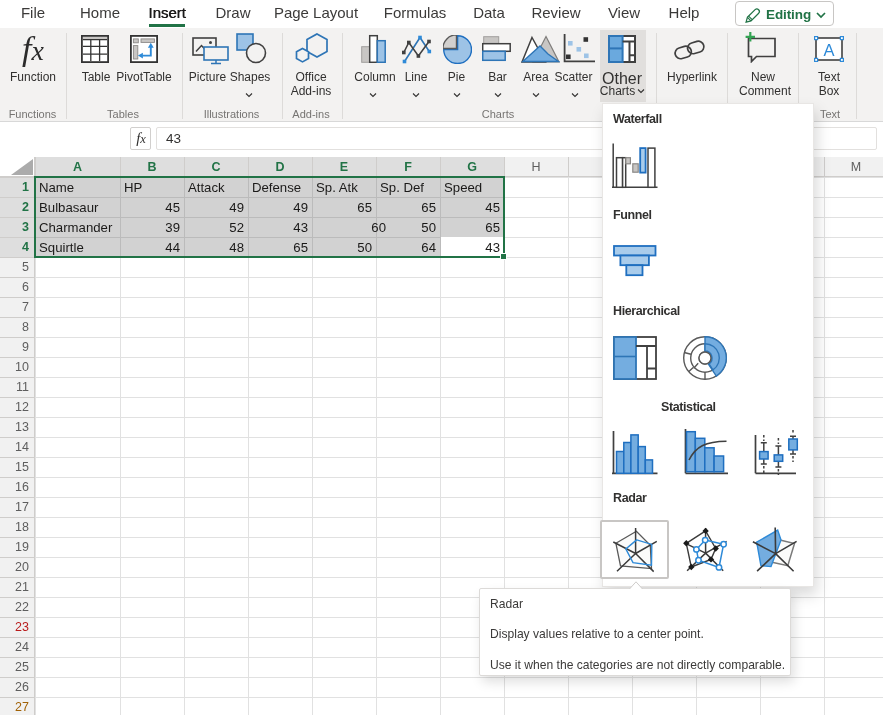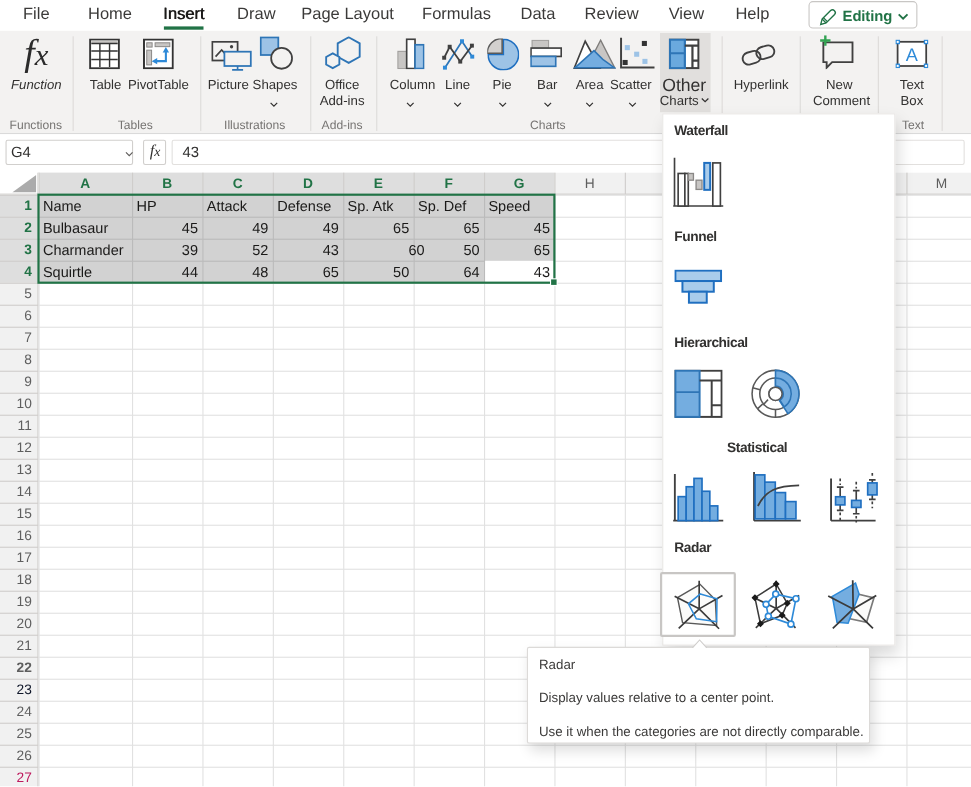--- a/index.html
+++ b/index.html
@@ -38,21 +38,21 @@
 <div class="abs" style="left:66px;top:5px;width:1px;height:86px;background:#dddbd9;"></div>
 <div class="abs" style="left:181.5px;top:5px;width:1px;height:86px;background:#dddbd9;"></div>
 <div class="abs" style="left:281.5px;top:5px;width:1px;height:86px;background:#dddbd9;"></div>
 <div class="abs" style="left:341.5px;top:5px;width:1px;height:86px;background:#dddbd9;"></div>
 <div class="abs" style="left:656px;top:5px;width:1px;height:86px;background:#dddbd9;"></div>
 <div class="abs" style="left:726.5px;top:5px;width:1px;height:86px;background:#dddbd9;"></div>
 <div class="abs" style="left:798px;top:5px;width:1px;height:86px;background:#dddbd9;"></div>
 <div class="abs" style="left:856px;top:5px;width:1px;height:86px;background:#dddbd9;"></div>
 <div class="abs" style="left:600px;top:2px;width:46px;height:72px;background:#e1dfdd;"></div>
 <span class="abs ctr" style="left:33px;top:2px;font-family:'Liberation Serif',serif;font-style:italic;font-size:34px;color:#2b2b2b;">f<span style="font-size:28px;">x</span></span>
-<span class="abs ctr" style="left:33px;top:42px;font-size:12px;color:#323130;font-style:italic;">Function</span>
+<span class="abs ctr" style="left:33px;top:42px;font-size:12px;color:#323130;">Function</span>
 <span class="abs ctr" style="left:32.5px;top:80px;font-size:11px;color:#767472;">Functions</span>
 <svg class="abs" style="left:81px;top:7px;" width="28" height="28" viewBox="0 0 28 28">
 <rect x="0.9" y="0.9" width="26.2" height="26.2" fill="#fff" stroke="#333" stroke-width="1.8"></rect>
 <rect x="2" y="2" width="24" height="2.5" fill="#c8c6c4"></rect>
 <path d="M2 4.6 H26 M2 11.4 H26 M2 19.1 H26 M9.8 4.6 V26 M18.6 4.6 V26" stroke="#333" stroke-width="1.3" fill="none"></path>
 </svg>
 <span class="abs ctr" style="left:96px;top:42px;font-size:12px;color:#323130;">Table</span>
 <span class="abs ctr" style="left:123px;top:80px;font-size:11px;color:#767472;">Tables</span>
 <svg class="abs" style="left:130px;top:7px;" width="28" height="28" viewBox="0 0 28 28">
 <rect x="0.9" y="0.9" width="26.2" height="26.2" fill="#fff" stroke="#333" stroke-width="1.8"></rect>
@@ -183,26 +183,20 @@
 <rect x="26.4" y="0.6" width="3" height="3"></rect>
 <rect x="0.6" y="22.4" width="3" height="3"></rect>
 <rect x="26.4" y="22.4" width="3" height="3"></rect>
 </g>
 </svg>
 <span class="abs ctr" style="left:829px;top:42px;font-size:12px;color:#323130;">Text</span>
 <span class="abs ctr" style="left:829px;top:55.5px;font-size:12px;color:#323130;">Box</span>
 <span class="abs ctr" style="left:830px;top:80px;font-size:11px;color:#767472;">Text</span>
 </div>
 <div class="abs" style="left:0;top:122px;width:883px;height:35px;background:#fff;">
-<div class="abs" style="left:5px;top:5px;width:116px;height:23px;border:1px solid #d1cfcd;border-radius:2px;background:#fff;">
-<span class="abs" style="left:4px;top:3px;font-size:13.5px;color:#323130;">G4</span>
-<svg class="abs" style="left:107px;top:8.5px;" width="9" height="7" viewBox="0 0 9 7">
-          <path d="M1.5 1.5 L4.5 4.5 L7.5 1.5" fill="none" stroke="#605e5c" stroke-width="1.1"></path>
-        </svg>
-</div>
 <div class="abs" style="left:130px;top:5px;width:21px;height:23px;border:1px solid #d1cfcd;border-radius:2px;background:#fff;">
 <span class="abs ctr" style="left:10px;top:2px;font-family:'Liberation Serif',serif;font-style:italic;font-size:15px;color:#323130;">f<span style="font-size:12.5px;">x</span></span>
 </div>
 <div class="abs" style="left:156px;top:5px;width:721px;height:23px;border:1px solid #e2e0de;border-radius:2px;background:#fff;">
 <span class="abs" style="left:9px;top:3px;font-size:13.5px;color:#323130;">43</span>
 </div>
 </div>
 <div class="abs" style="left:0;top:157px;width:883px;height:558px;background:#fff;">
 <div class="abs" style="left:35px;top:0;width:848px;height:20px;background:#f1f1f1;border-bottom:1px solid #cfcdcb;"></div>
 <div class="abs" style="left:35px;top:0;width:469px;height:20px;background:#dedede;"></div>
@@ -269,31 +263,31 @@
 <span class="abs" style="left:0;top:343px;width:29px;text-align:right;font-size:12.5px;font-weight:normal;color:#5e5e5e;">17</span>
 <div class="abs" style="left:0;top:340px;width:35px;height:1px;background:#cfcdcb;"></div>
 <span class="abs" style="left:0;top:363px;width:29px;text-align:right;font-size:12.5px;font-weight:normal;color:#5e5e5e;">18</span>
 <div class="abs" style="left:0;top:360px;width:35px;height:1px;background:#cfcdcb;"></div>
 <span class="abs" style="left:0;top:383px;width:29px;text-align:right;font-size:12.5px;font-weight:normal;color:#5e5e5e;">19</span>
 <div class="abs" style="left:0;top:380px;width:35px;height:1px;background:#cfcdcb;"></div>
 <span class="abs" style="left:0;top:403px;width:29px;text-align:right;font-size:12.5px;font-weight:normal;color:#5e5e5e;">20</span>
 <div class="abs" style="left:0;top:400px;width:35px;height:1px;background:#cfcdcb;"></div>
 <span class="abs" style="left:0;top:423px;width:29px;text-align:right;font-size:12.5px;font-weight:normal;color:#5e5e5e;">21</span>
 <div class="abs" style="left:0;top:420px;width:35px;height:1px;background:#cfcdcb;"></div>
-<span class="abs" style="left:0;top:443px;width:29px;text-align:right;font-size:12.5px;font-weight:bold;color:#5e5e5e;">22</span>
+<span class="abs" style="left:0;top:443px;width:29px;text-align:right;font-size:12.5px;font-weight:normal;color:#5e5e5e;">22</span>
 <div class="abs" style="left:0;top:440px;width:35px;height:1px;background:#cfcdcb;"></div>
-<span class="abs" style="left:0;top:463px;width:29px;text-align:right;font-size:12.5px;font-weight:normal;color:#0f172a;">23</span>
+<span class="abs" style="left:0;top:463px;width:29px;text-align:right;font-size:12.5px;font-weight:normal;color:#b91c1c;">23</span>
 <div class="abs" style="left:0;top:460px;width:35px;height:1px;background:#cfcdcb;"></div>
 <span class="abs" style="left:0;top:483px;width:29px;text-align:right;font-size:12.5px;font-weight:normal;color:#5e5e5e;">24</span>
 <div class="abs" style="left:0;top:480px;width:35px;height:1px;background:#cfcdcb;"></div>
 <span class="abs" style="left:0;top:503px;width:29px;text-align:right;font-size:12.5px;font-weight:normal;color:#5e5e5e;">25</span>
 <div class="abs" style="left:0;top:500px;width:35px;height:1px;background:#cfcdcb;"></div>
 <span class="abs" style="left:0;top:523px;width:29px;text-align:right;font-size:12.5px;font-weight:normal;color:#5e5e5e;">26</span>
 <div class="abs" style="left:0;top:520px;width:35px;height:1px;background:#cfcdcb;"></div>
-<span class="abs" style="left:0;top:543px;width:29px;text-align:right;font-size:12.5px;font-weight:normal;color:#be185d;">27</span>
+<span class="abs" style="left:0;top:543px;width:29px;text-align:right;font-size:12.5px;font-weight:normal;color:#a16207;">27</span>
 <div class="abs" style="left:0;top:540px;width:35px;height:1px;background:#cfcdcb;"></div>
 <div class="abs" style="left:35px;top:20px;width:848px;height:1px;background:#e1e1e1;"></div>
 <div class="abs" style="left:35px;top:40px;width:848px;height:1px;background:#e1e1e1;"></div>
 <div class="abs" style="left:35px;top:60px;width:848px;height:1px;background:#e1e1e1;"></div>
 <div class="abs" style="left:35px;top:80px;width:848px;height:1px;background:#e1e1e1;"></div>
 <div class="abs" style="left:35px;top:100px;width:848px;height:1px;background:#e1e1e1;"></div>
 <div class="abs" style="left:35px;top:120px;width:848px;height:1px;background:#e1e1e1;"></div>
 <div class="abs" style="left:35px;top:140px;width:848px;height:1px;background:#e1e1e1;"></div>
 <div class="abs" style="left:35px;top:160px;width:848px;height:1px;background:#e1e1e1;"></div>
 <div class="abs" style="left:35px;top:180px;width:848px;height:1px;background:#e1e1e1;"></div>

